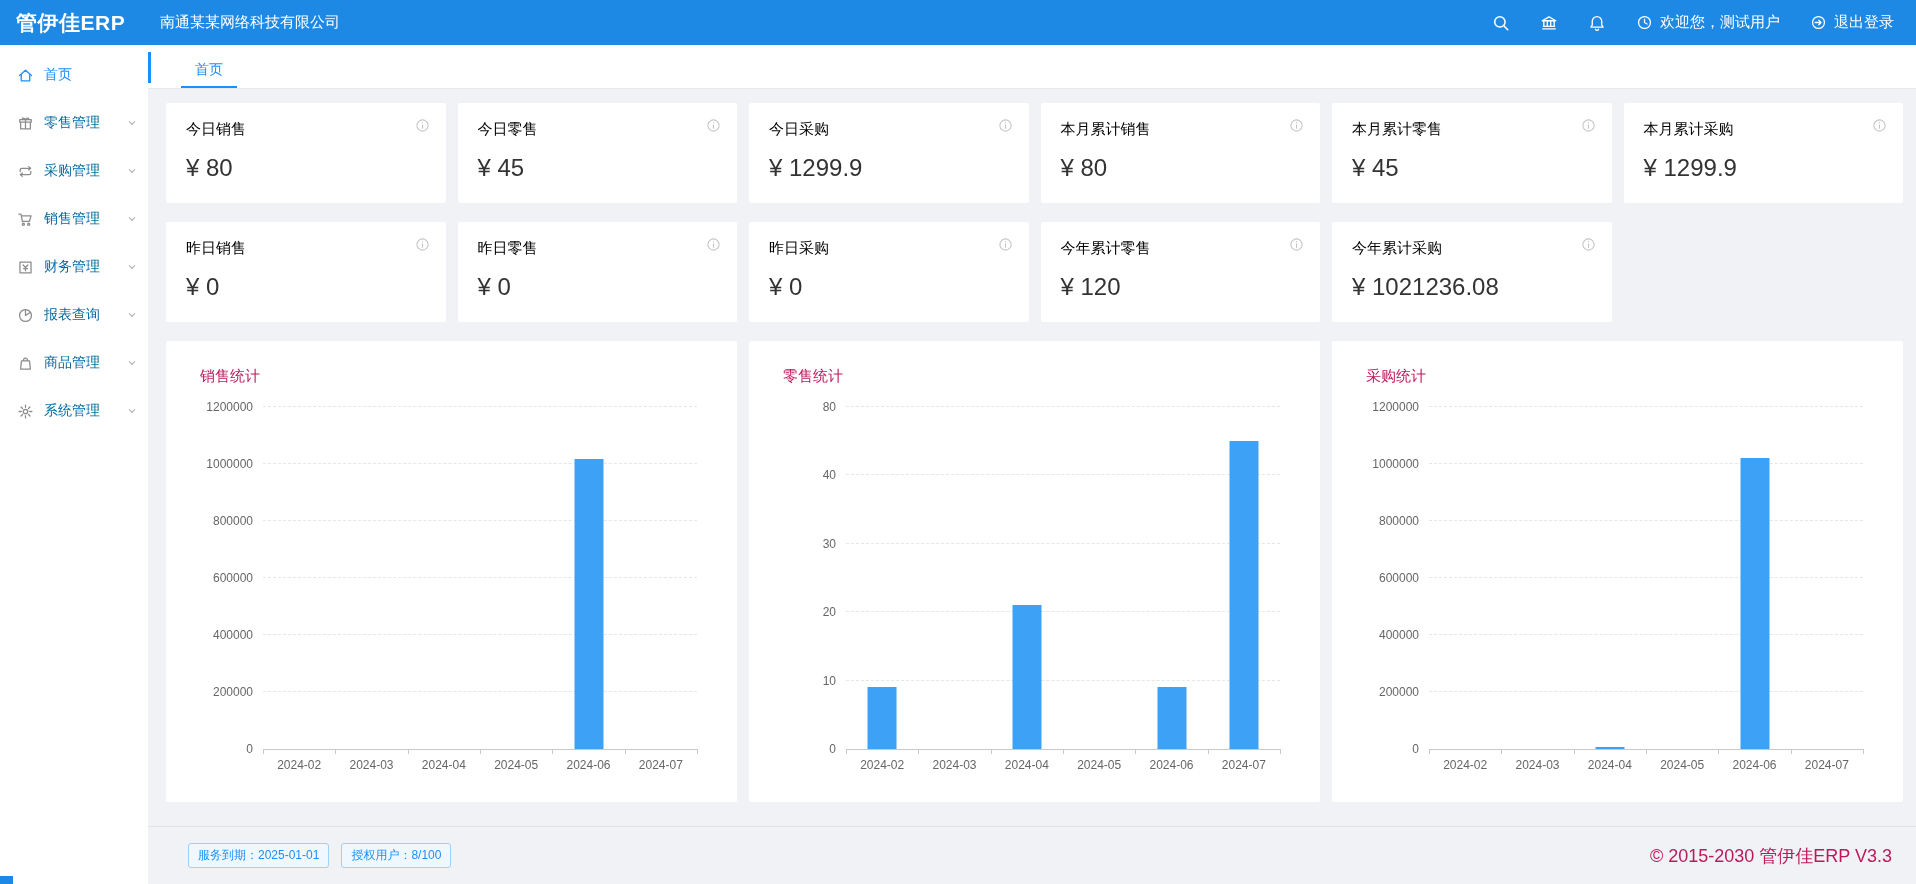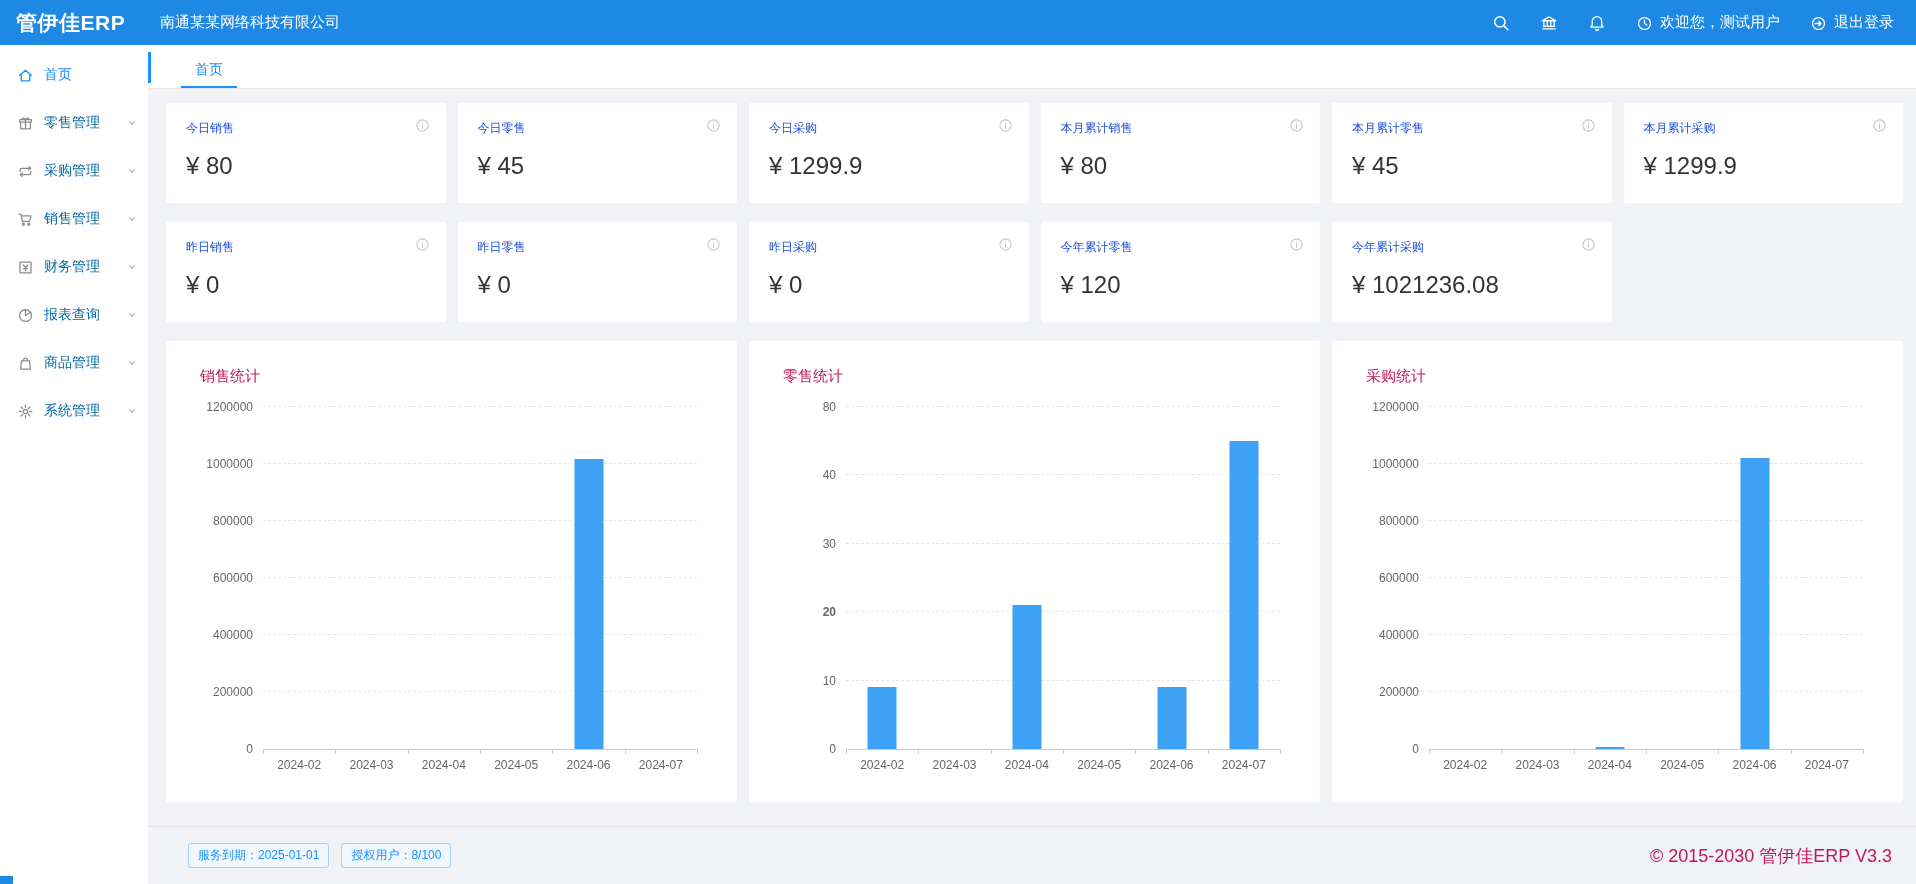--- a/index.html
+++ b/index.html
@@ -13,41 +13,41 @@
     font-family:"Liberation Sans","DejaVu Sans",sans-serif;
     -webkit-font-smoothing:antialiased;
   }
   
   .header{position:absolute;top:0;left:0;right:0;height:45px;background:var(--header-bg);
     color:#fff;display:flex;align-items:center;z-index:30}
   .logo{width:148px;padding-left:16px;font-size:21px;font-weight:bold;letter-spacing:.5px;white-space:nowrap}
   .company{font-size:15px;margin-left:12px}
   .header-right{margin-left:auto;display:flex;align-items:center;gap:30px;padding-right:22px;font-size:15px}
   .hicon{display:flex;align-items:center;cursor:pointer}
-  .hgroup{display:flex;align-items:flex-end;gap:7px;cursor:pointer;white-space:nowrap}
+  .hgroup{display:flex;align-items:center;gap:7px;cursor:pointer;white-space:nowrap}
   
   .sidebar{position:absolute;top:45px;left:0;width:148px;bottom:0;background:#fff;z-index:20;padding-top:6px}
   .sb-item{height:48px;display:flex;align-items:center;padding:0 10px 0 17px;color:#0369a1;font-size:14px;cursor:pointer}
   .sb-icon{color:#8c8c8c;margin-right:10px;display:flex;align-items:center}
   .sb-label{flex:1;white-space:nowrap}
   .sb-chev{color:#b5b5b5;display:flex;align-items:center}
   .sb-item.active{color:var(--accent)}
   .sb-item.active .sb-icon{color:var(--accent)}
   .corner{position:absolute;left:0;bottom:0;width:13px;height:8px;background:var(--header-bg);z-index:40}
   
   .main{position:absolute;left:148px;top:45px;right:0;bottom:0;display:flex;flex-direction:column}
   .tabstrip{height:44px;background:#fff;border-bottom:1px solid #e8e8e8;display:flex;align-items:flex-end;position:relative;flex:none}
   .tab-accent{position:absolute;left:0;top:7px;width:3px;height:31px;background:var(--accent)}
   .tab{margin-left:33px;padding:0 14px;height:37px;line-height:37px;font-size:14px;color:#595959;cursor:pointer}
   .tab.active{color:var(--accent);border-bottom:2px solid var(--accent)}
   .content{flex:1;padding:14px 13px 0 18px;overflow:hidden}
   
   .cards-grid{display:grid;grid-template-columns:repeat(6,1fr);gap:19px 12px;margin-bottom:19px}
   .card{background:#fff;height:100px;position:relative;padding:17px 20px;border-radius:2px}
-  .card-title{font-size:12px;color:#1d4ed8}
+  .card-title{font-size:15px;color:#000000}
   .card-info{position:absolute;top:15px;right:16px;color:#c3c3c3;display:flex;cursor:pointer}
   .card-value{font-size:24px;color:#333;margin-top:15px;white-space:nowrap}
   
   .charts-grid{display:grid;grid-template-columns:repeat(3,1fr);gap:12px}
   .chart-panel{background:#fff;height:461px;position:relative;border-radius:2px}
   .chart-title{position:absolute;left:34px;top:26px;font-size:15px;color:#be185d}
   .plot{position:absolute;left:97px;right:40px;top:66px;bottom:52px;border-bottom:1px solid #c9c9c9}
   .gridline{position:absolute;left:0;right:0;height:0;border-top:1px dashed #e6e6e6}
   .ytick{position:absolute;right:calc(100% + 10px);transform:translateY(50%);font-size:12px;color:#666;white-space:nowrap}
   .xtick{position:absolute;top:calc(100% + 9px);transform:translateX(-50%);font-size:12px;color:#666;white-space:nowrap}
@@ -386,21 +386,21 @@
             <div class="xtickmark" style="left: 100%;"></div>
           </div>
         </div>
         <div class="chart-panel">
           <div class="chart-title">零售统计</div>
           <div class="plot">
             <div class="ytick" style="bottom: 0%;">0</div>
             <div class="gridline" style="bottom: 20%;"></div>
             <div class="ytick" style="bottom: 20%;">10</div>
             <div class="gridline" style="bottom: 40%;"></div>
-            <div class="ytick" style="bottom: 40%; font-weight: bold;">20</div>
+            <div class="ytick" style="bottom: 40%;">20</div>
             <div class="gridline" style="bottom: 60%;"></div>
             <div class="ytick" style="bottom: 60%;">30</div>
             <div class="gridline" style="bottom: 80%;"></div>
             <div class="ytick" style="bottom: 80%;">40</div>
             <div class="gridline" style="bottom: 100%;"></div>
             <div class="ytick" style="bottom: 100%;">80</div>
             <div class="xtickmark" style="left: 0%;"></div>
             <div class="xtick" style="left: 8.33333%;">2024-02</div>
             <div class="xtickmark" style="left: 16.6667%;"></div>
             <div class="bar" style="left: 8.33333%; height: 18%; background: rgb(61, 162, 245);"></div>

